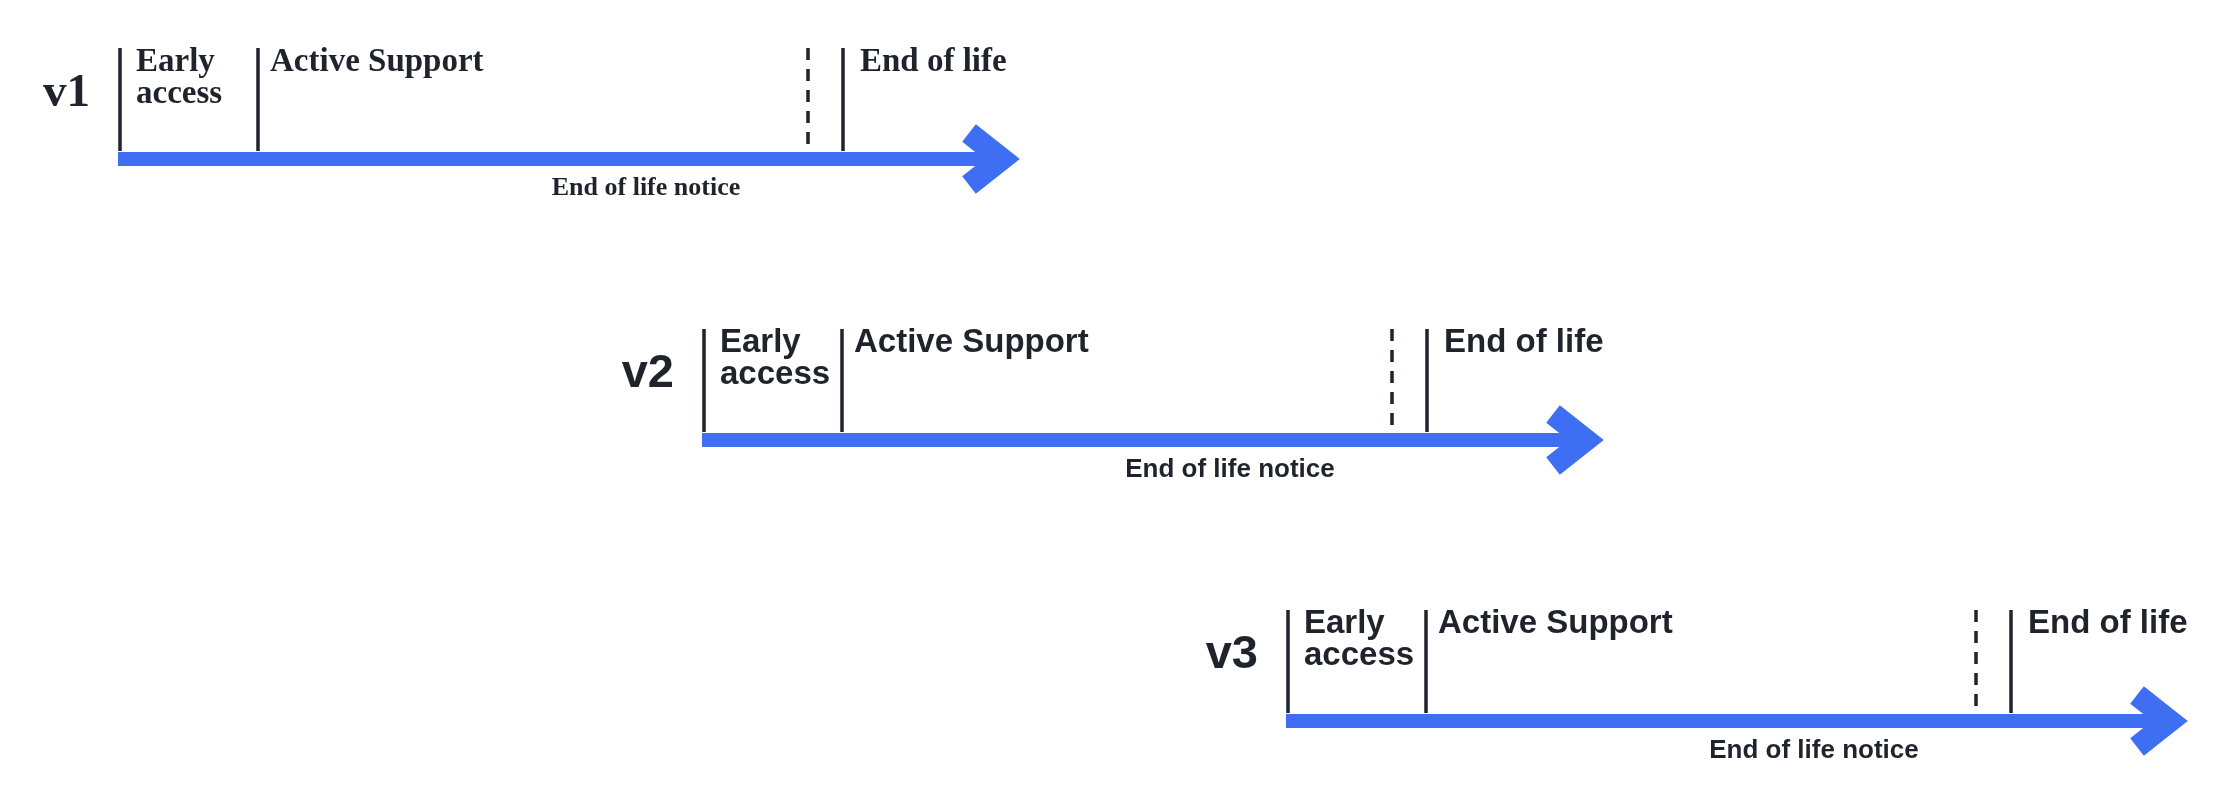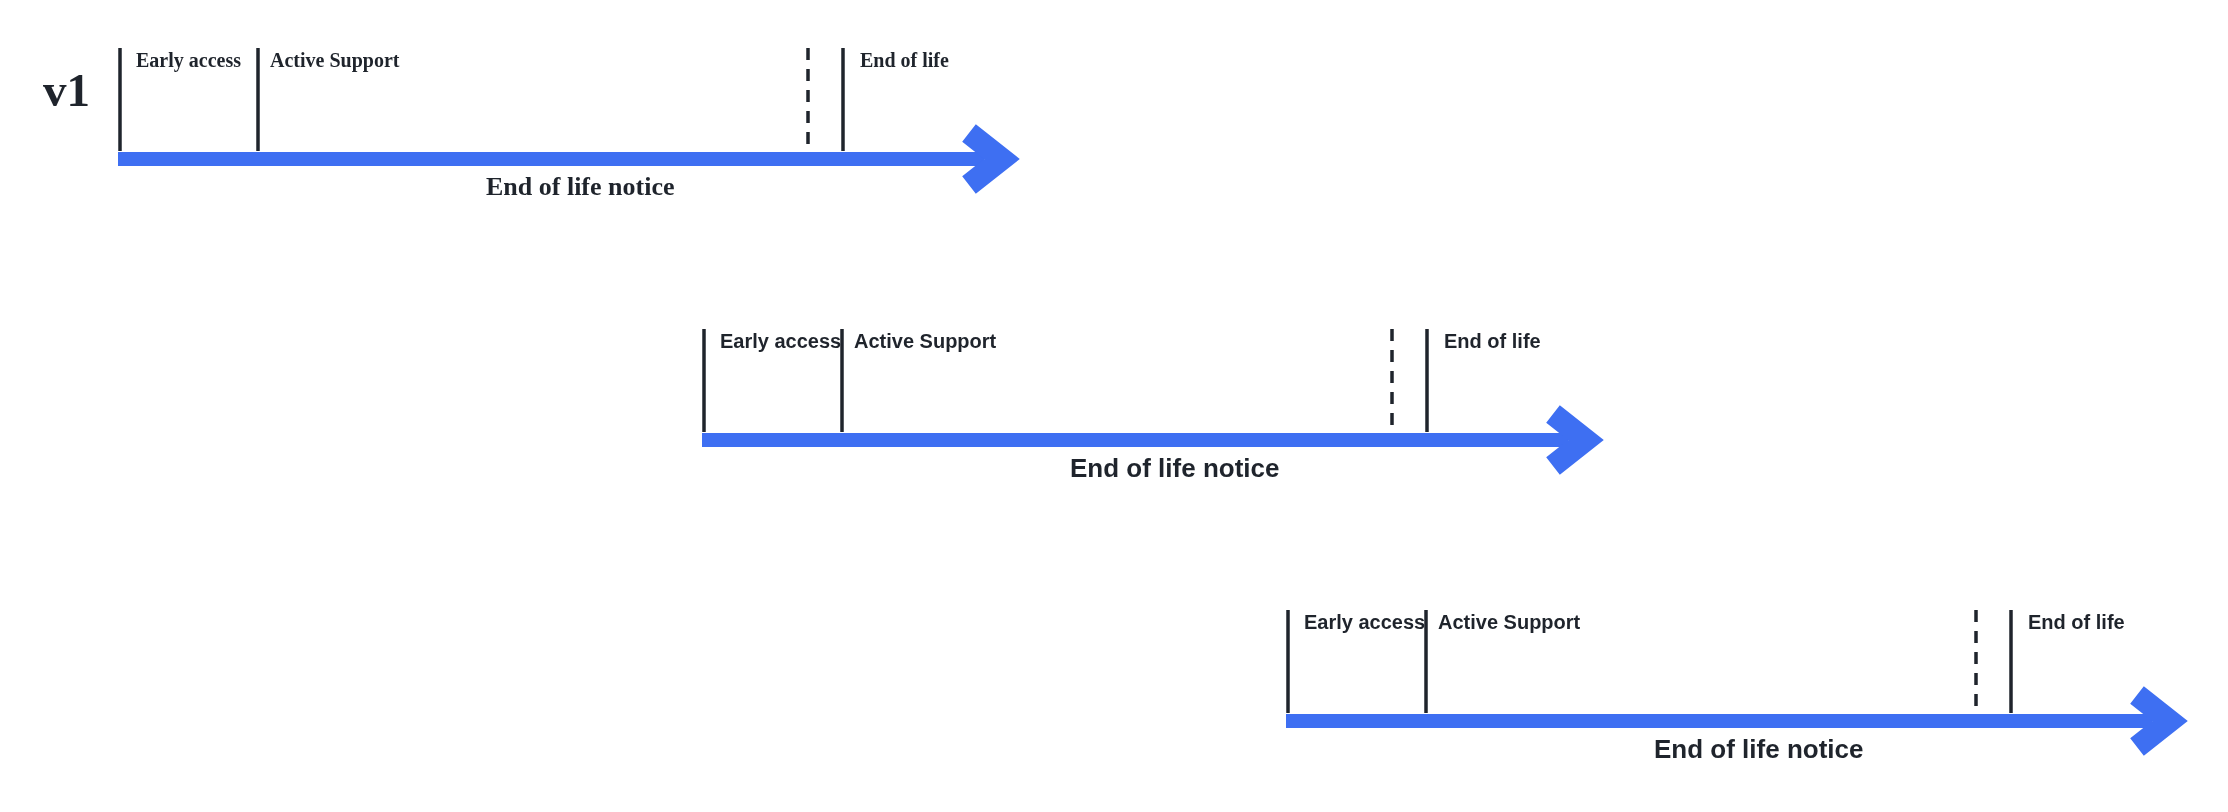--- a/index.html
+++ b/index.html
@@ -21,29 +21,29 @@
   .row-v3{left:1286px;top:610px;}
 
   .version{
     position:absolute;left:-180px;top:17px;width:152px;
     text-align:right;
     font-size:47px;line-height:50px;font-weight:700;
     color:var(--ink);
   }
   .phase{
     position:absolute;top:-4px;
-    font-size:20px;line-height:32px;font-weight:700;
+    font-size:33px;line-height:32px;font-weight:700;
     color:var(--ink);
   }
   .phase-early{left:18px;width:124px;}
   .phase-active{left:152px;white-space:nowrap;}
   .phase-eol{left:742px;white-space:nowrap;}
   .notice{
     position:absolute;top:123px;left:368px;width:320px;
-    text-align:left;white-space:nowrap;
+    text-align:center;white-space:nowrap;
     font-size:26px;line-height:32px;font-weight:700;
     color:var(--ink);
   }
   svg.tl{position:absolute;left:0;top:0;overflow:visible;display:block;}
   .tick{stroke:var(--ink);stroke-width:3.5px;fill:none;}
   .dash{stroke-dasharray:12 9;}
   .shaft{fill:var(--arrow);}
   .head{stroke:var(--arrow);stroke-width:22px;fill:none;stroke-linejoin:miter;stroke-linecap:butt;}
 </style>
 </head>
@@ -59,35 +59,37 @@
     <rect class="shaft" x="0" y="104" width="866" height="14"></rect>
     <path class="head" d="M851 85 L884 111 L851 137"></path>
   </svg>
   <div class="phase phase-early">Early access</div>
   <div class="phase phase-active">Active Support</div>
   <div class="phase phase-eol">End of life</div>
   <div class="notice">End of life notice</div>
 </div>
 
 <div class="row row-v2">
+  <div class="version">v2</div>
   <svg class="tl" width="910" height="150" viewBox="0 0 910 150">
     <line class="tick" x1="2" y1="0" x2="2" y2="103"></line>
     <line class="tick" x1="140" y1="0" x2="140" y2="103"></line>
     <line class="tick dash" x1="690" y1="0" x2="690" y2="103"></line>
     <line class="tick" x1="725" y1="0" x2="725" y2="103"></line>
     <rect class="shaft" x="0" y="104" width="866" height="14"></rect>
     <path class="head" d="M851 85 L884 111 L851 137"></path>
   </svg>
   <div class="phase phase-early">Early access</div>
   <div class="phase phase-active">Active Support</div>
   <div class="phase phase-eol">End of life</div>
   <div class="notice">End of life notice</div>
 </div>
 
 <div class="row row-v3">
+  <div class="version">v3</div>
   <svg class="tl" width="910" height="150" viewBox="0 0 910 150">
     <line class="tick" x1="2" y1="0" x2="2" y2="103"></line>
     <line class="tick" x1="140" y1="0" x2="140" y2="103"></line>
     <line class="tick dash" x1="690" y1="0" x2="690" y2="103"></line>
     <line class="tick" x1="725" y1="0" x2="725" y2="103"></line>
     <rect class="shaft" x="0" y="104" width="866" height="14"></rect>
     <path class="head" d="M851 85 L884 111 L851 137"></path>
   </svg>
   <div class="phase phase-early">Early access</div>
   <div class="phase phase-active">Active Support</div>

